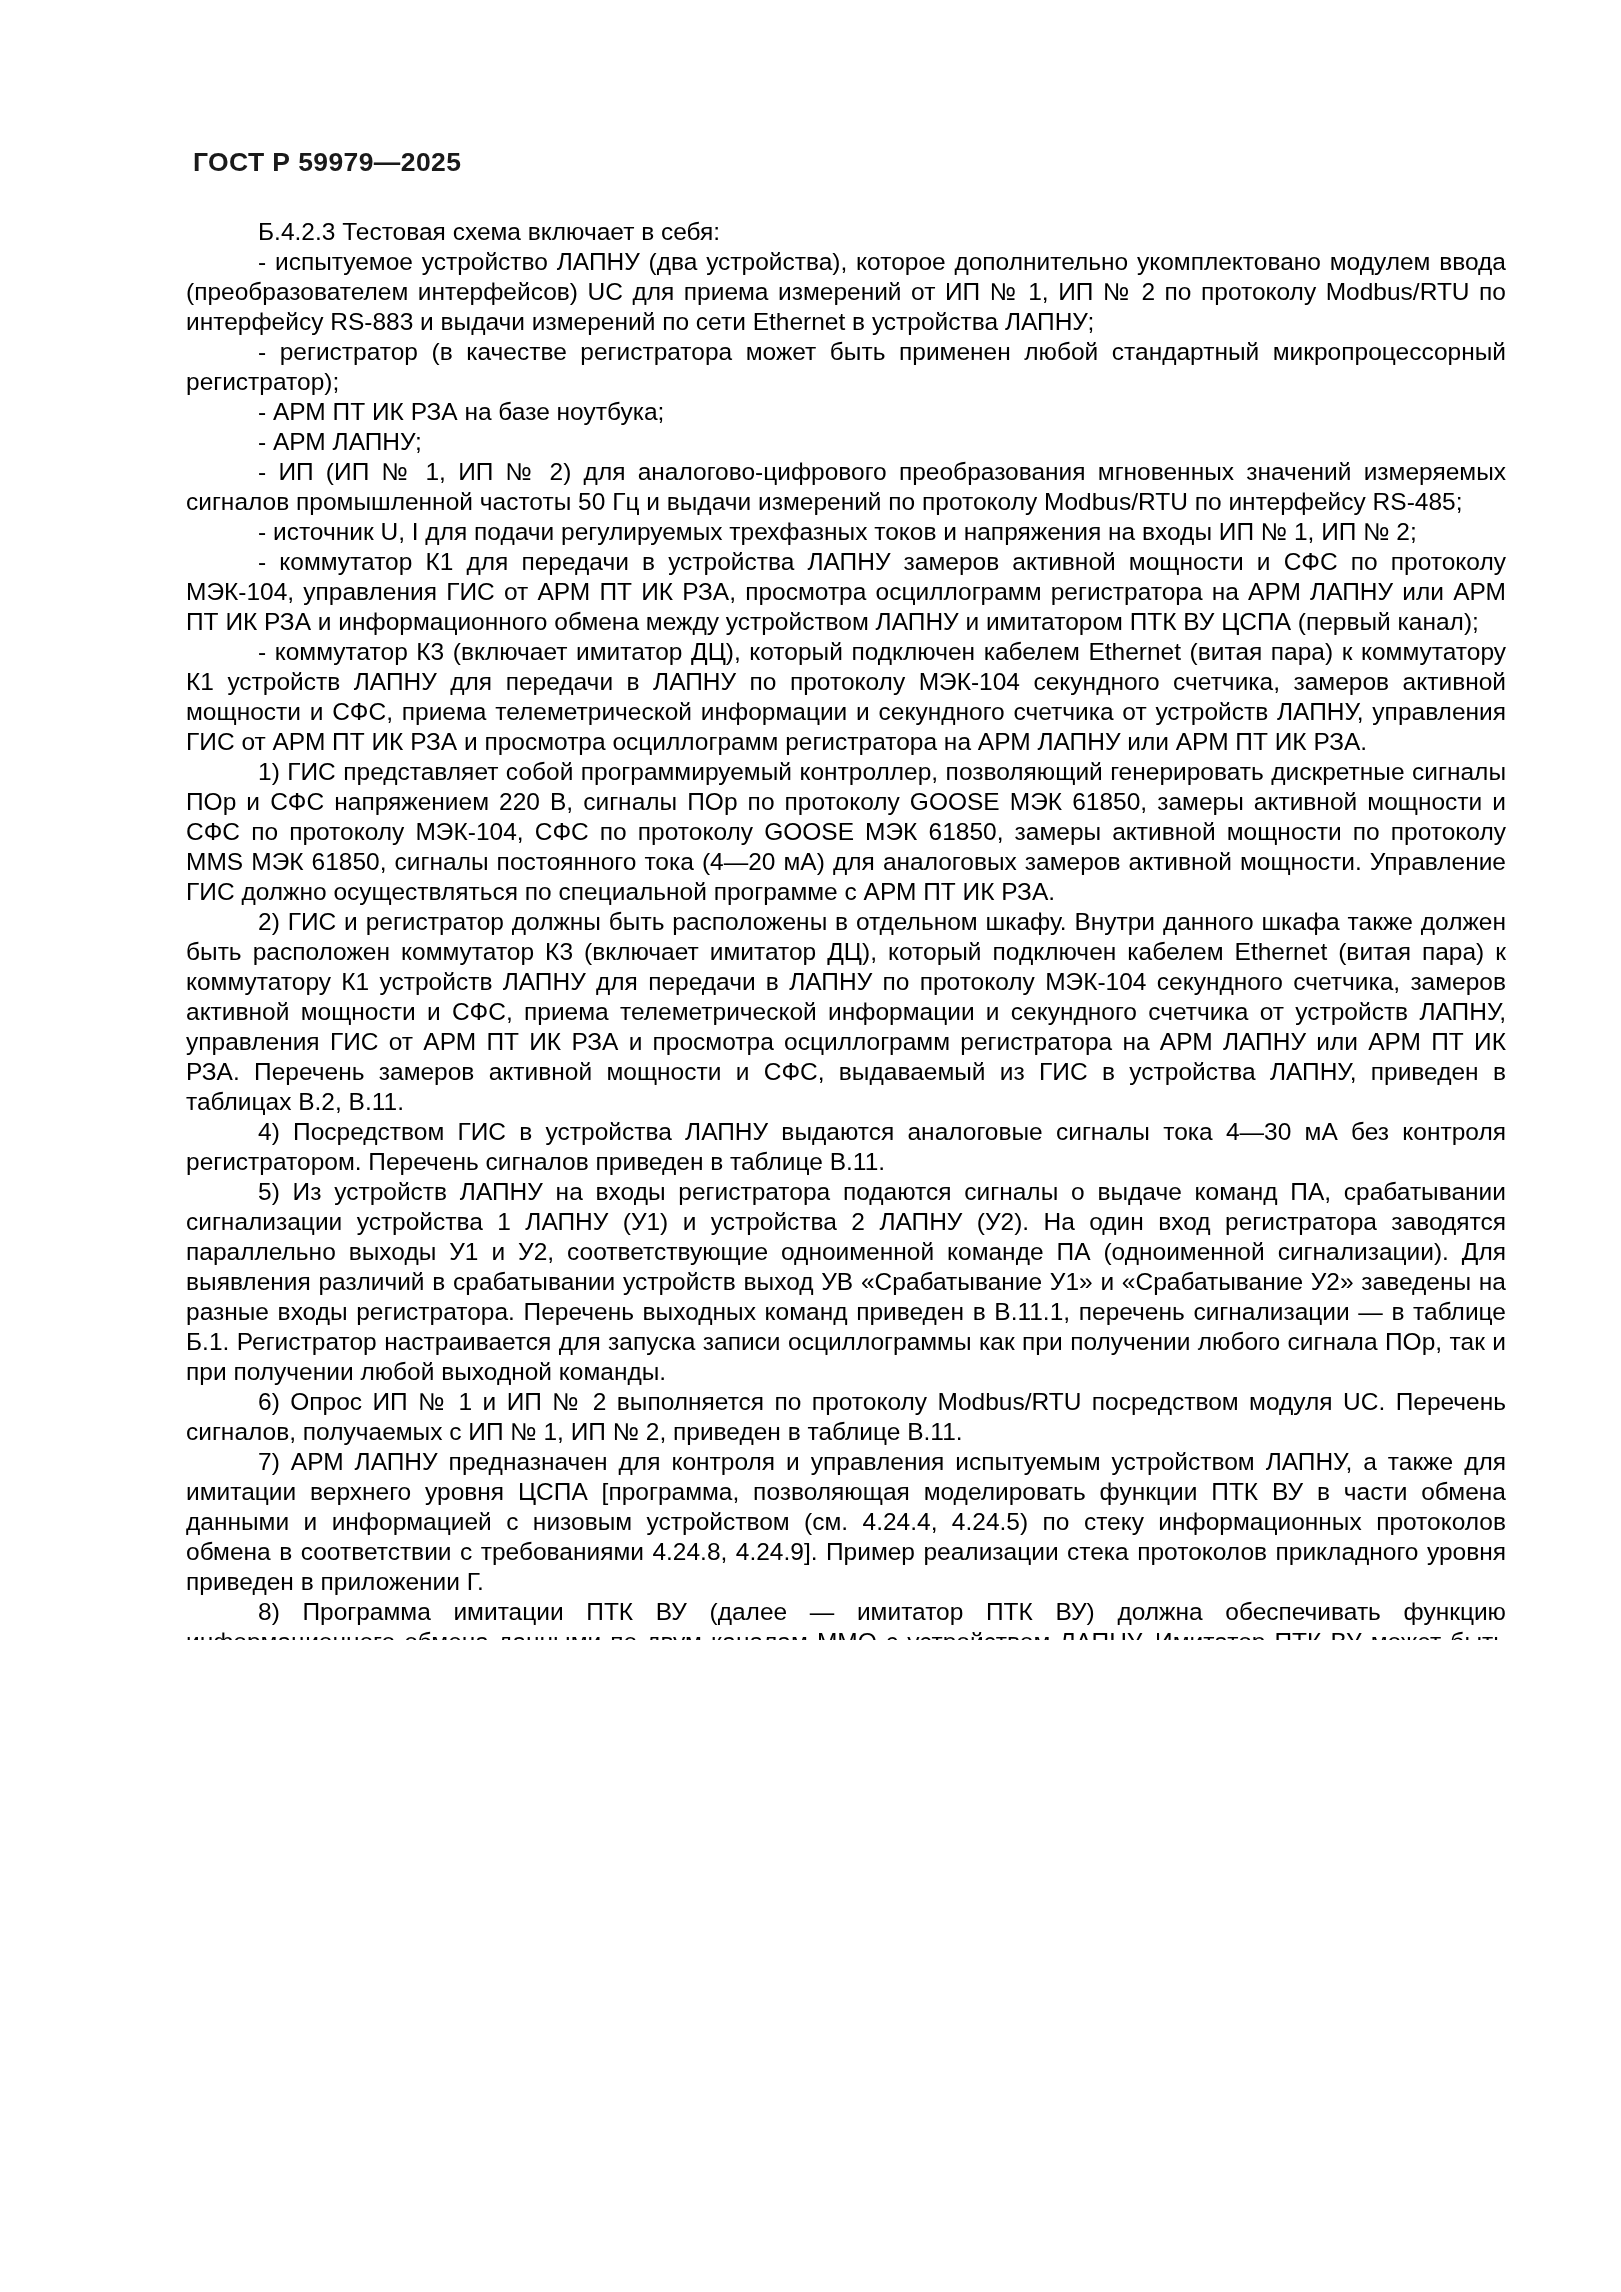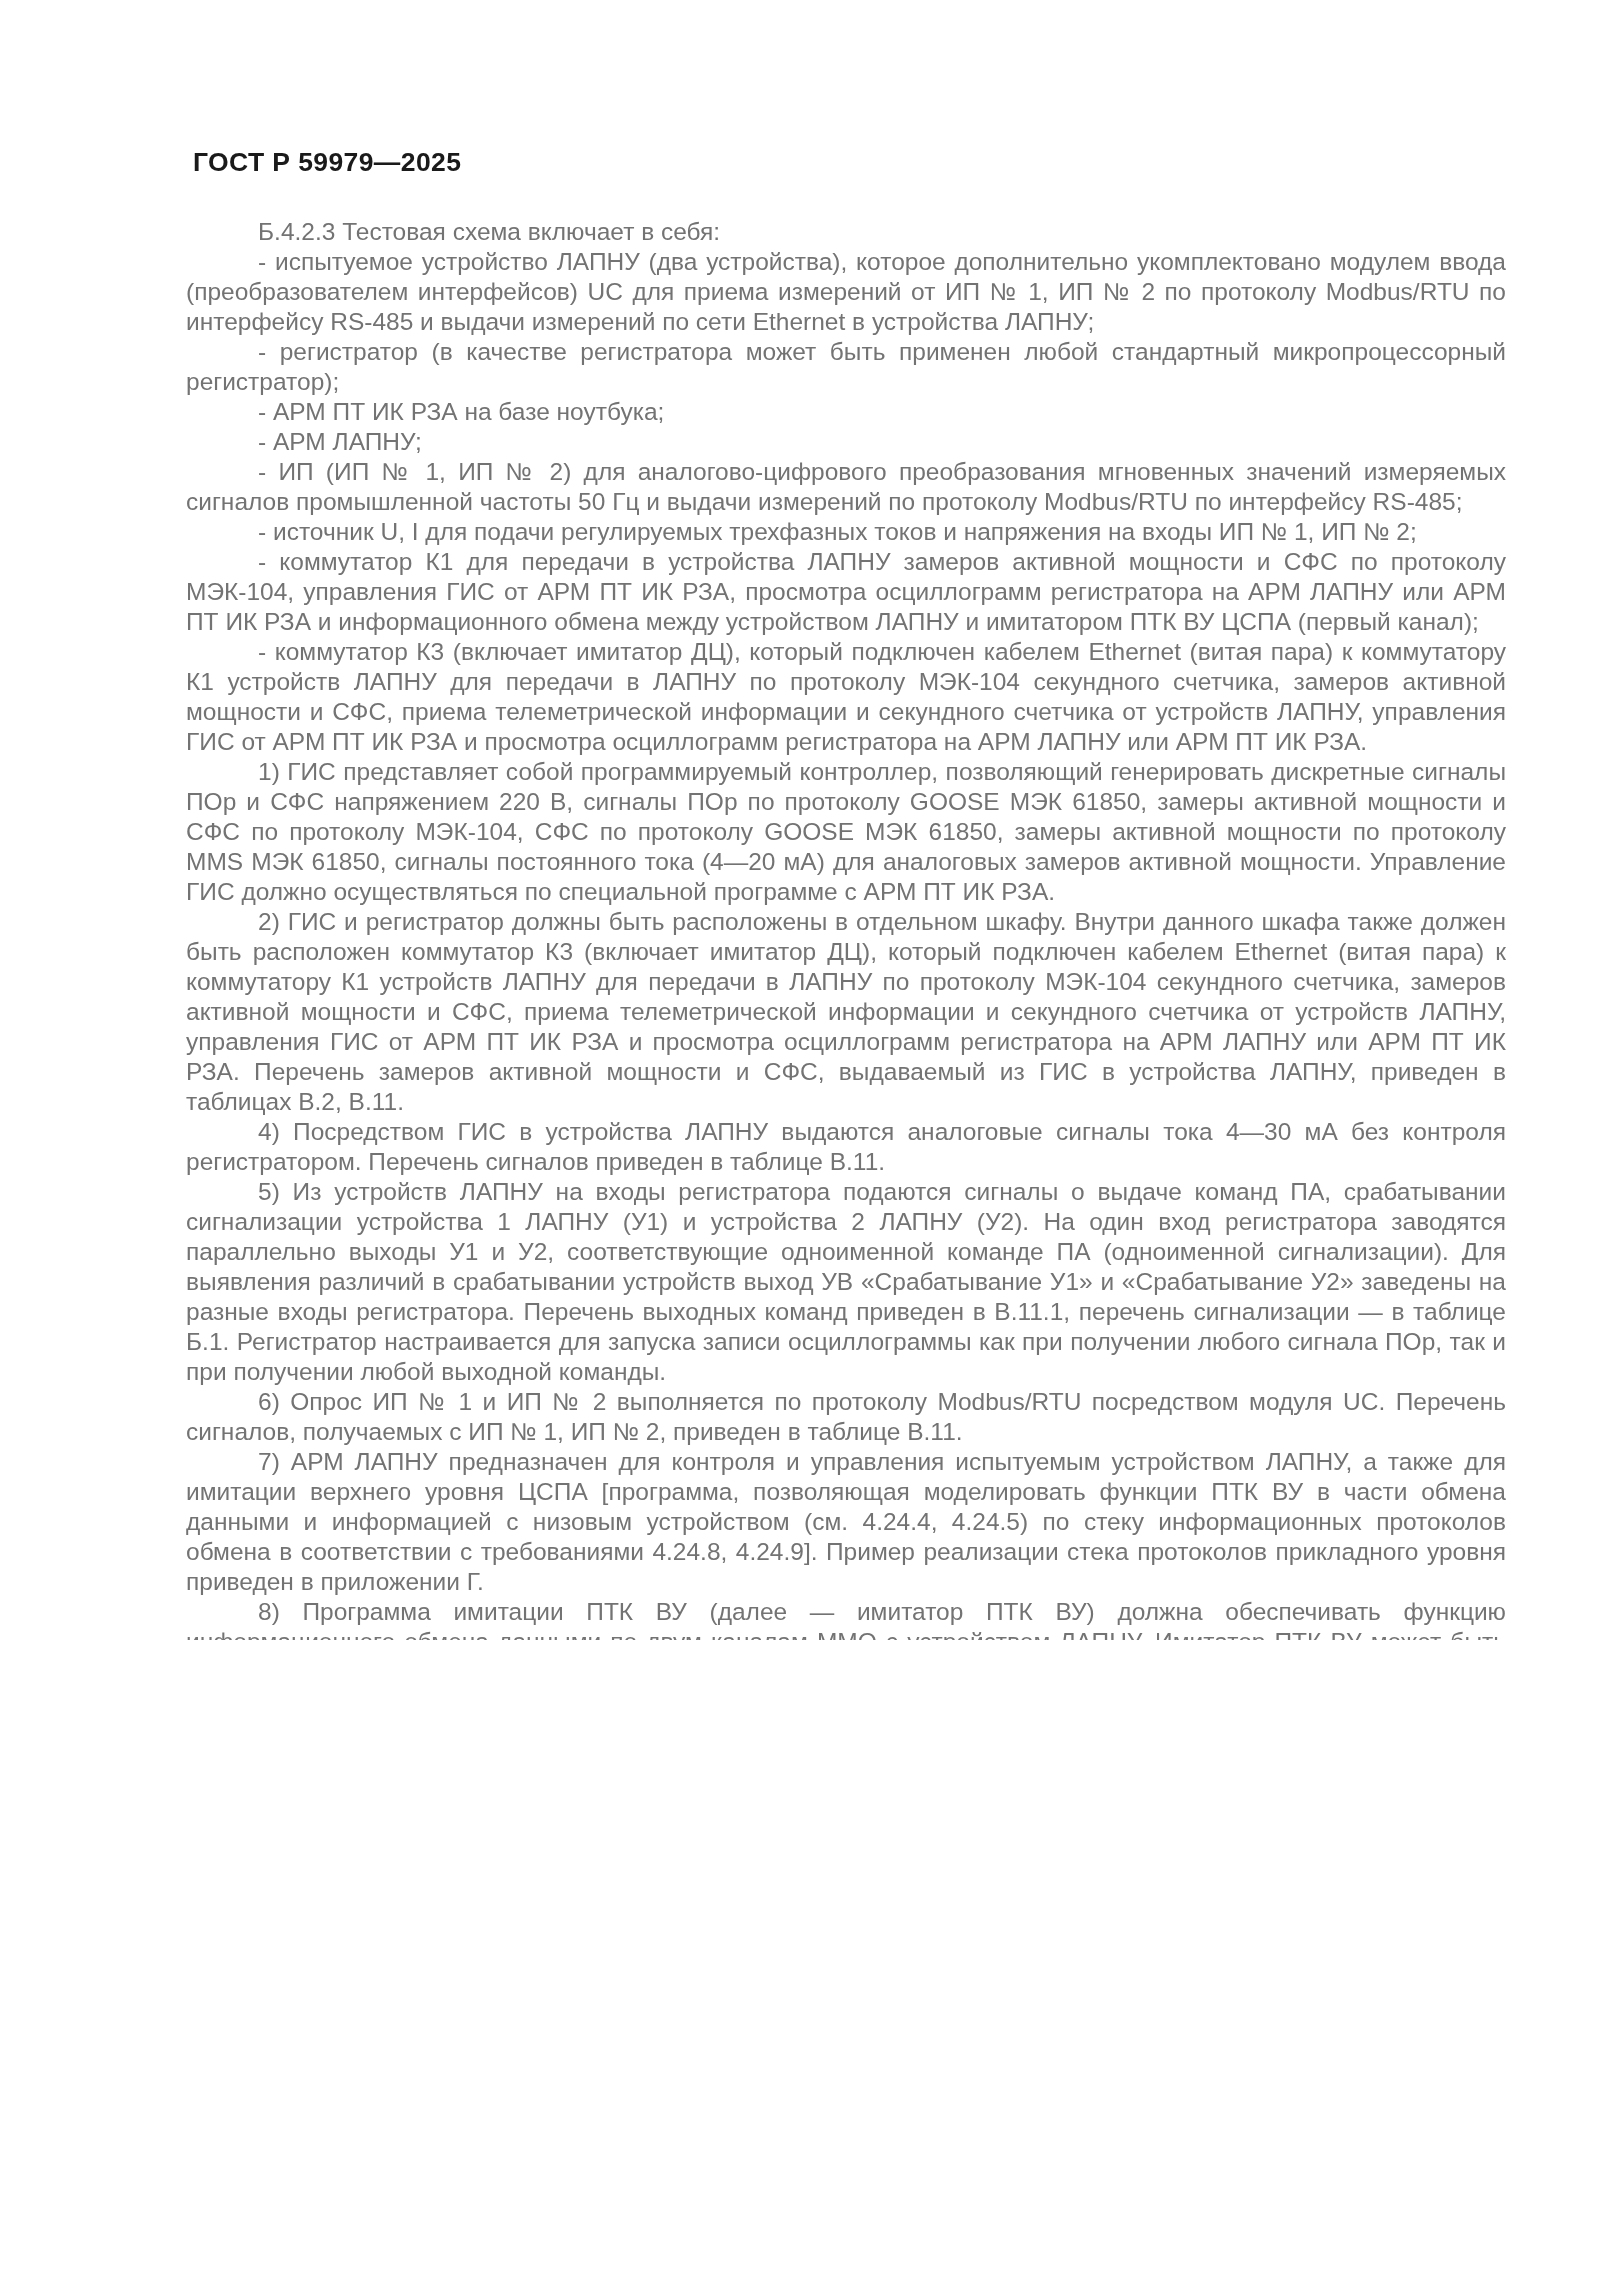--- a/index.html
+++ b/index.html
@@ -33,21 +33,21 @@
   .content {
     position: absolute;
     left: 186px;
     top: 217px;
     width: 1320px;
     font-size: 24.5px;
     line-height: 30px;
     text-align: justify;
     hyphens: auto;
     -webkit-hyphens: auto;
-    color: #737373;
+    color: #000000;
   }
   .content p {
     margin: 0;
     padding: 0;
     text-indent: 72px;
   }
   .page-number {
     position: absolute;
     left: 189px;
     top: 2066px;
@@ -56,21 +56,21 @@
   }
 </style>
 </head>
 <body>
 
 <div class="page">
   <div class="doc-header">ГОСТ Р 59979—2025</div>
 
   <div class="content">
       <p>Б.4.2.3 Тестовая схема включает в себя:</p>
-      <p>- испытуемое устройство ЛАПНУ (два устройства), которое дополнительно укомплектовано модулем ввода (преобразователем интерфейсов) UC для приема измерений от ИП № 1, ИП № 2 по протоколу Modbus/RTU по интерфейсу RS-485 и выдачи измерений по сети Ethernet в устройства ЛАПНУ;</p>
+      <p>- испытуемое устройство ЛАПНУ (два устройства), которое дополнительно укомплектовано модулем ввода (преобразователем интерфейсов) UC для приема измерений от ИП № 1, ИП № 2 по протоколу Modbus/RTU по интерфейсу RS-883 и выдачи измерений по сети Ethernet в устройства ЛАПНУ;</p>
       <p>- регистратор (в качестве регистратора может быть применен любой стандартный микропроцессорный регистратор);</p>
       <p>- АРМ ПТ ИК РЗА на базе ноутбука;</p>
       <p>- АРМ ЛАПНУ;</p>
       <p>- ИП (ИП № 1, ИП № 2) для аналогово-цифрового преобразования мгновенных значений измеряемых сигналов промышленной частоты 50 Гц и выдачи измерений по протоколу Modbus/RTU по интерфейсу RS-485;</p>
       <p>- источник U, I для подачи регулируемых трехфазных токов и напряжения на входы ИП № 1, ИП № 2;</p>
       <p>- коммутатор К1 для передачи в устройства ЛАПНУ замеров активной мощности и СФС по протоколу МЭК-104, управления ГИС от АРМ ПТ ИК РЗА, просмотра осциллограмм регистратора на АРМ ЛАПНУ или АРМ ПТ ИК РЗА и информационного обмена между устройством ЛАПНУ и имитатором ПТК ВУ ЦСПА (первый канал);</p>
       <p>- коммутатор К3 (включает имитатор ДЦ), который подключен кабелем Ethernet (витая пара) к коммутатору К1 устройств ЛАПНУ для передачи в ЛАПНУ по протоколу МЭК-104 секундного счетчика, замеров активной мощности и СФС, приема телеметрической информации и секундного счетчика от устройств ЛАПНУ, управления ГИС от АРМ ПТ ИК РЗА и просмотра осциллограмм регистратора на АРМ ЛАПНУ или АРМ ПТ ИК РЗА.</p>
       <p>1) ГИС представляет собой программируемый контроллер, позволяющий генерировать дискретные сигналы ПОр и СФС напряжением 220 В, сигналы ПОр по протоколу GOOSE МЭК 61850, замеры активной мощности и СФС по протоколу МЭК-104, СФС по протоколу GOOSE МЭК 61850, замеры активной мощности по протоколу MMS МЭК 61850, сигналы постоянного тока (4—20 мА) для аналоговых замеров активной мощности. Управление ГИС должно осуществляться по специальной программе с АРМ ПТ ИК РЗА.</p>
       <p>2) ГИС и регистратор должны быть расположены в отдельном шкафу. Внутри данного шкафа также должен быть расположен коммутатор К3 (включает имитатор ДЦ), который подключен кабелем Ethernet (витая пара) к коммутатору К1 устройств ЛАПНУ для передачи в ЛАПНУ по протоколу МЭК-104 секундного счетчика, замеров активной мощности и СФС, приема телеметрической информации и секундного счетчика от устройств ЛАПНУ, управления ГИС от АРМ ПТ ИК РЗА и просмотра осциллограмм регистратора на АРМ ЛАПНУ или АРМ ПТ ИК РЗА. Перечень замеров активной мощности и СФС, выдаваемый из ГИС в устройства ЛАПНУ, приведен в таблицах В.2, В.11.</p>
       <p>4) Посредством ГИС в устройства ЛАПНУ выдаются аналоговые сигналы тока 4—30 мА без контроля регистратором. Перечень сигналов приведен в таблице В.11.</p>

